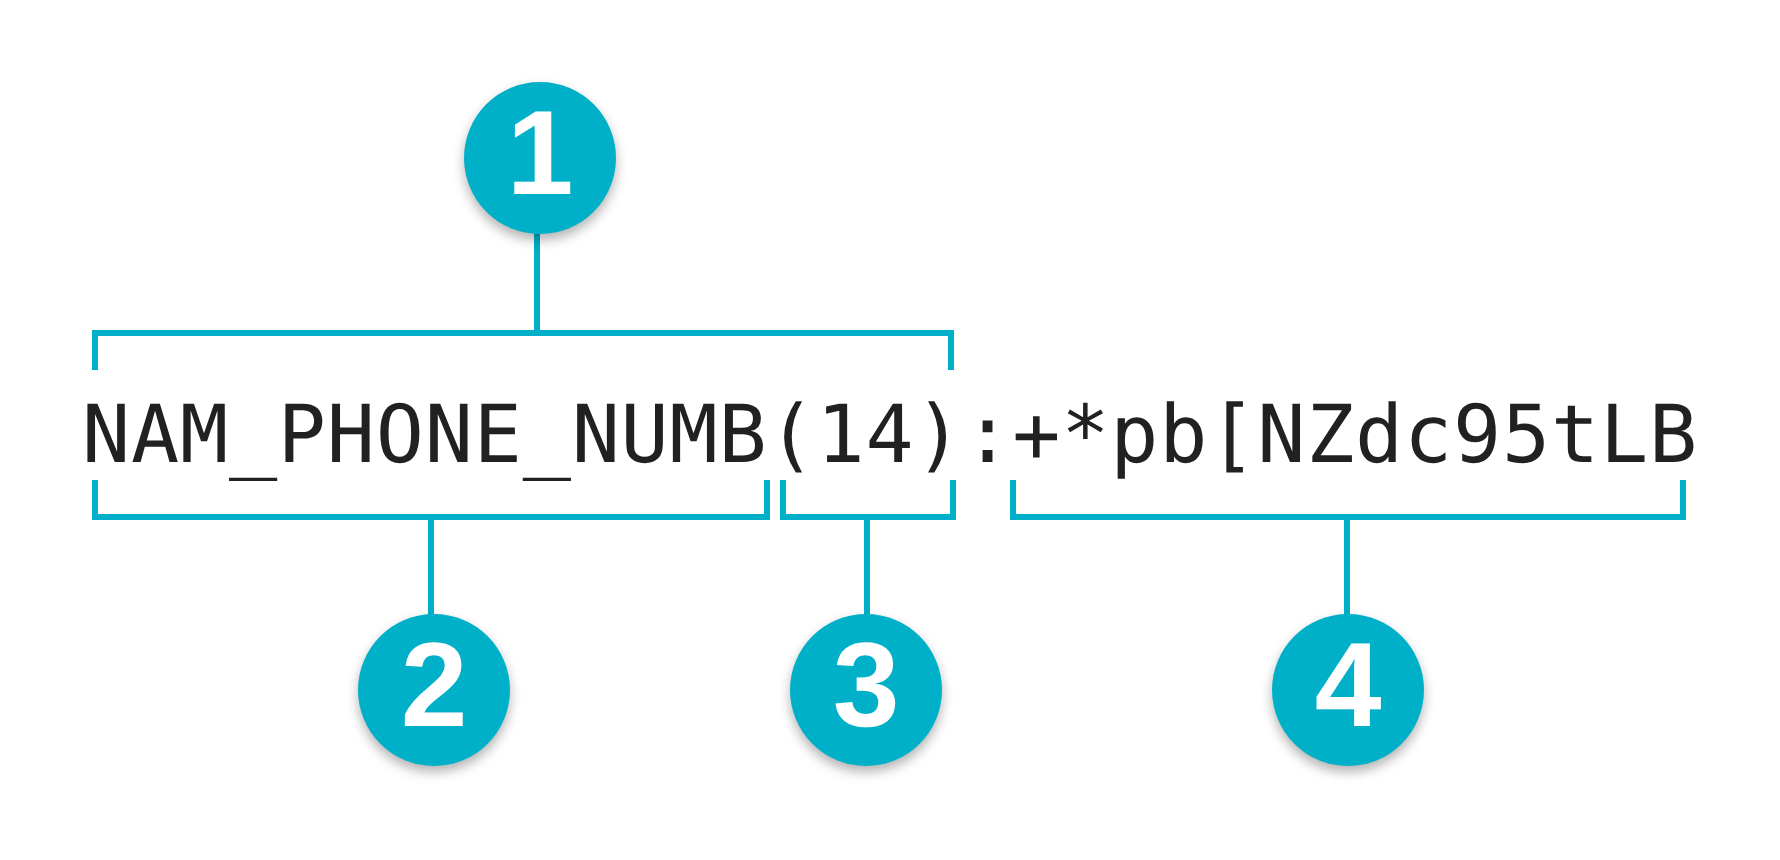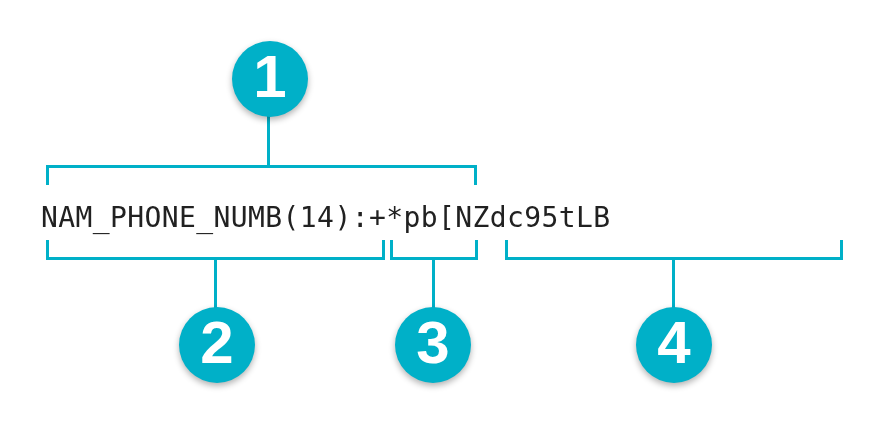--- a/index.html
+++ b/index.html
@@ -69,21 +69,21 @@
   .badge-2 { left: 179px; top: 307px; }
   .badge-3 { left: 395px; top: 307px; }
   .badge-4 { left: 636px; top: 307px; }
 
   
   .token-line {
     position: absolute;
     left: 41px;
     top: 196px;
     font-family: "DejaVu Sans Mono", "Liberation Mono", monospace;
-    font-size: 28px;
+    font-size: 40px;
     letter-spacing: 0.4px;
     line-height: 44px;
     color: #212121;
     white-space: pre;
   }
   .token-line span { white-space: pre; }
 </style>
 </head>
 <body>
 

